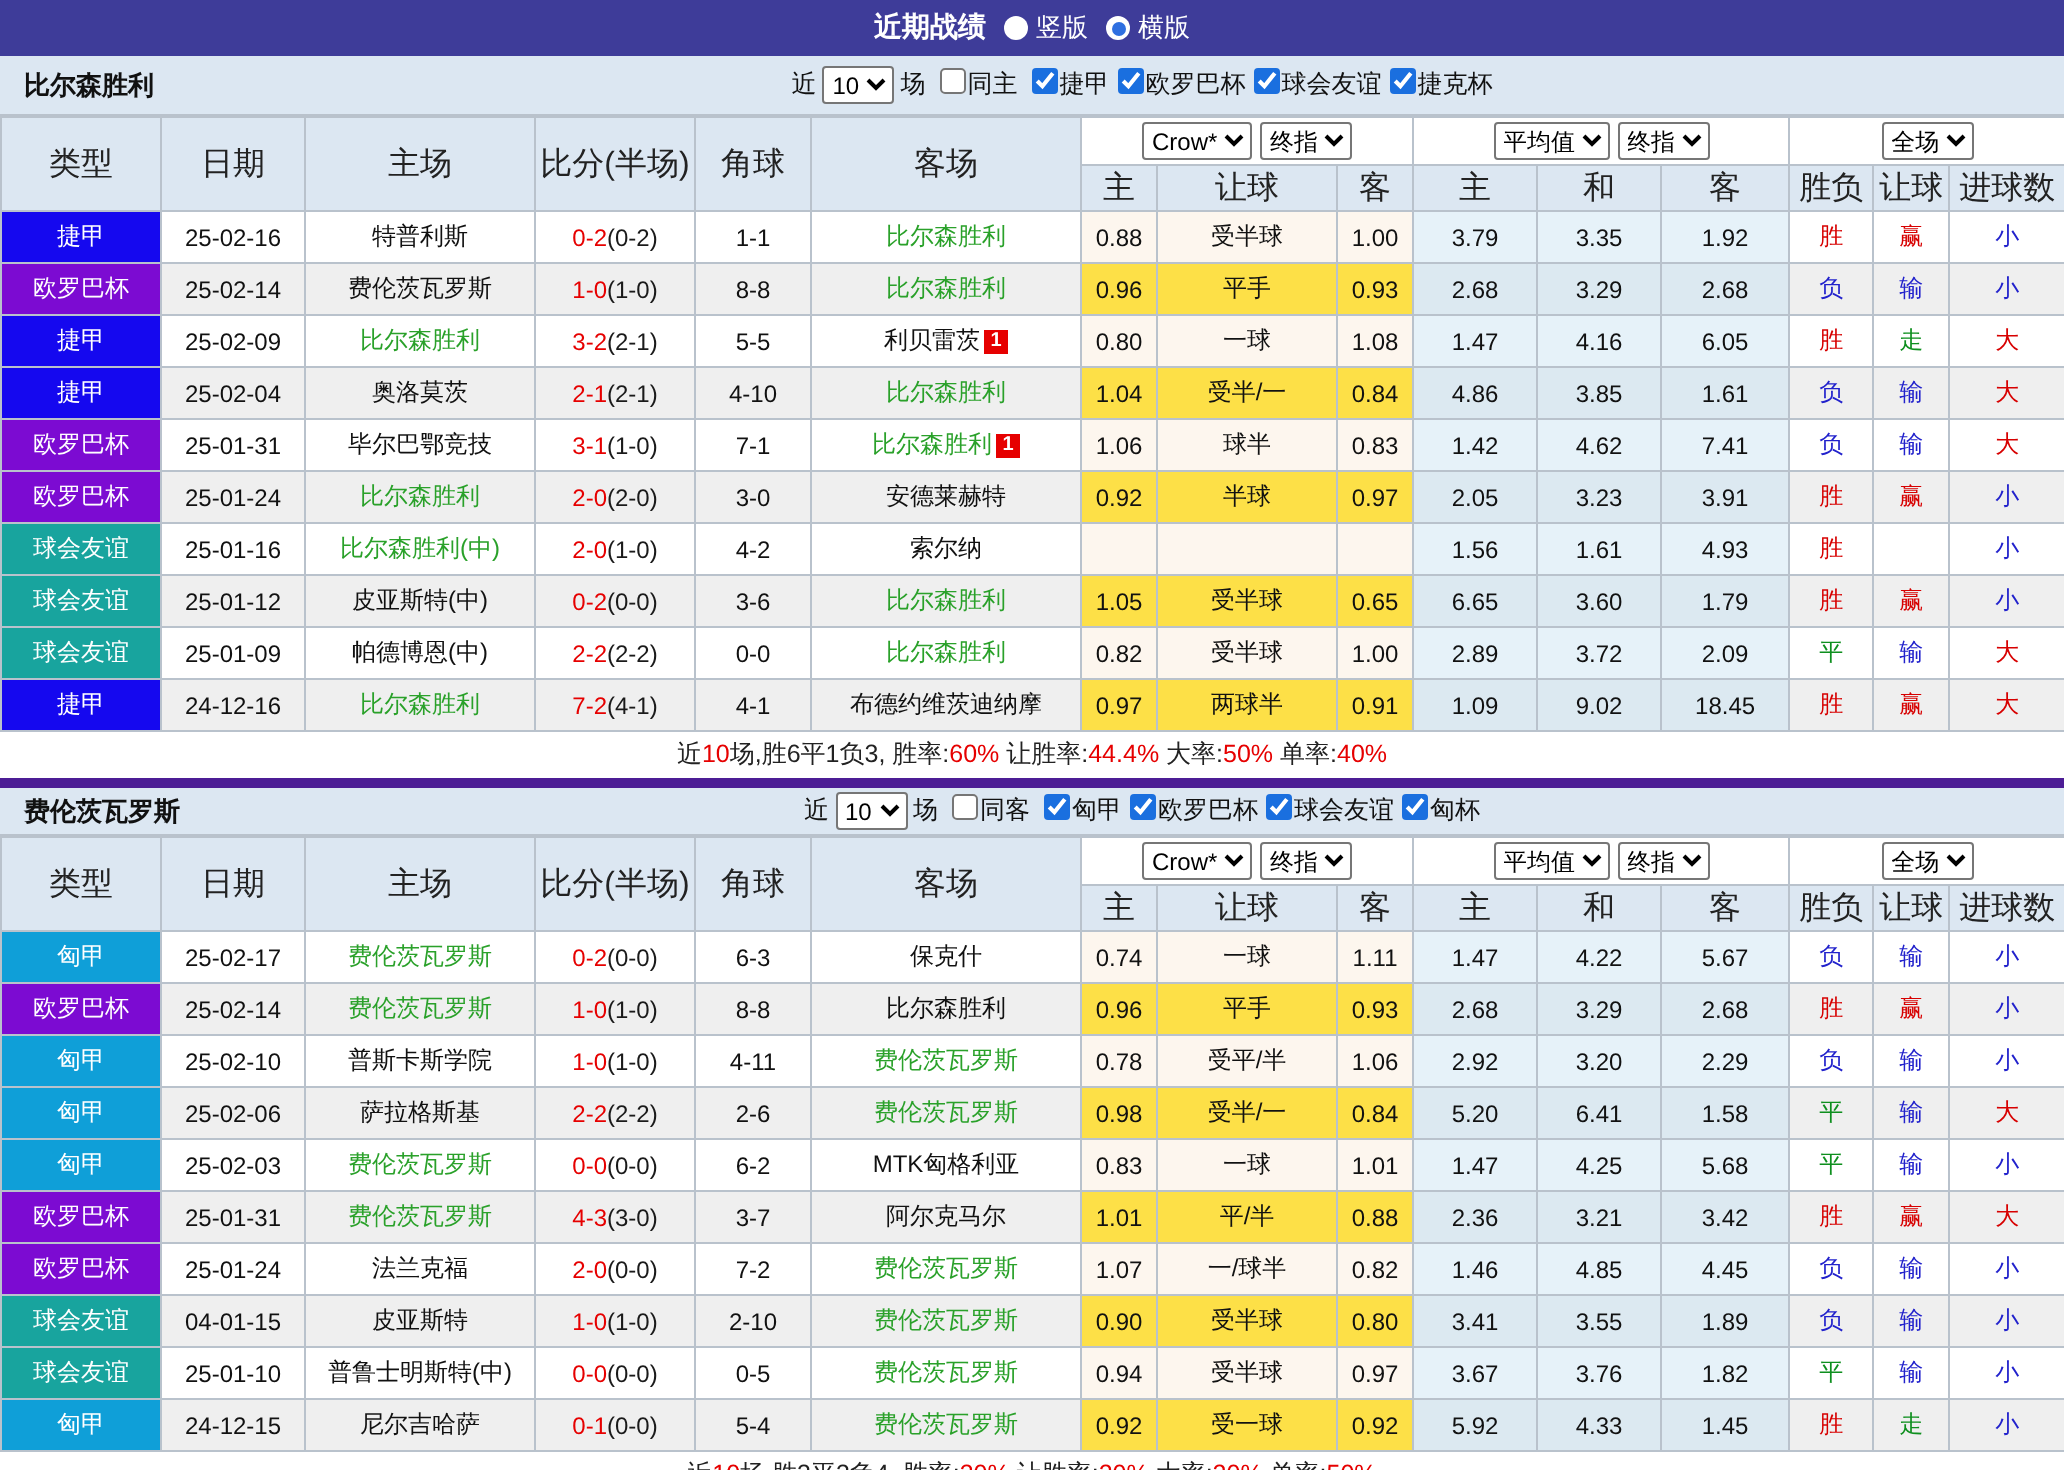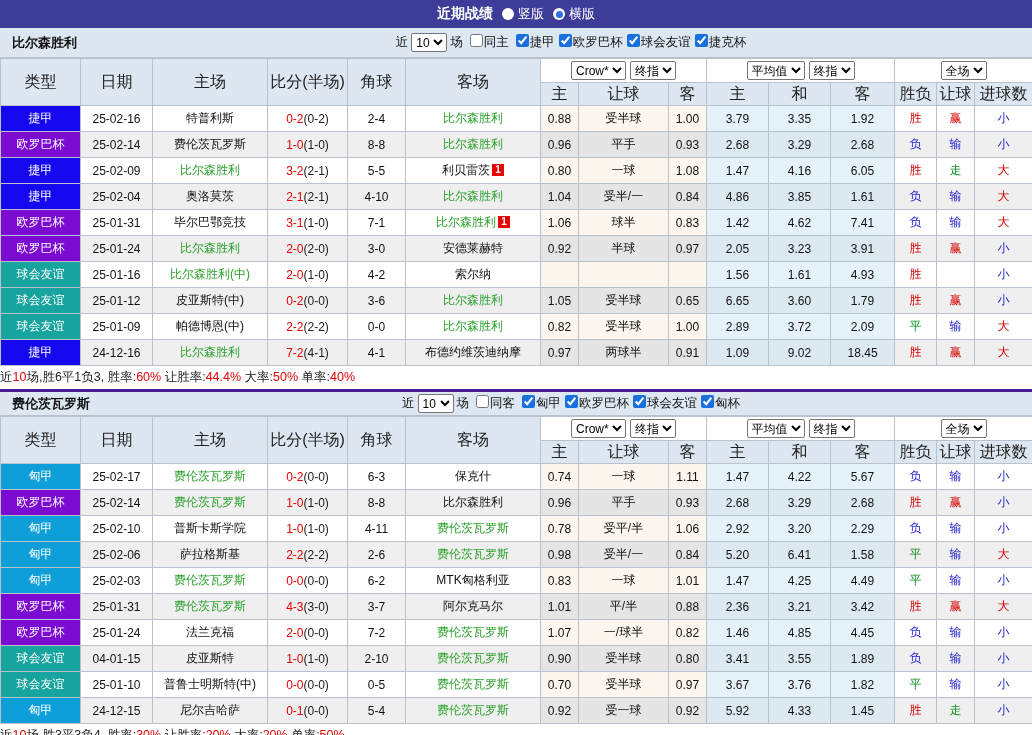--- a/index.html
+++ b/index.html
@@ -20,30 +20,30 @@
   .cb-wrap{display:inline-flex;align-items:flex-start;cursor:pointer;}
   
   table{border-collapse:collapse;table-layout:fixed;width:1032px;font-size:12px;}
   td,th{border:1px solid #b9c2cc;text-align:center;padding:0;white-space:nowrap;overflow:hidden;}
   th{background:#dce7f2;font-weight:normal;color:#222;height:22px;font-size:16px;}
   tr.sel-row td{background:#fff;height:23px;}
   tr.sel-row select{font-size:12px;height:19px;border:1px solid #767676;background:#fff;border-radius:2px;margin:0 2px;}
   tbody td{height:25px;background:#fff;}
   tbody tr.even td{background:#efefef;}
   tbody td.crow{background:#fdf6ee;}
-  tbody tr.even td.crow{background:#e5e5e5;margin-top:22px;}
+  tbody tr.even td.crow{background:#fde047;margin-top:22px;}
   tbody td.avg{background:#e6f2f9;}
   tbody tr.even td.avg{background:#dce9f1;}
   td.type-cell{color:#fff;}
   .green{color:#2aa12a;}
   .ft{color:#e60000;}
   .ht{color:#1a1a1a;}
   .badge{display:inline-block;background:#e60000;color:#fff;font-size:10px;line-height:12px;min-width:10px;height:12px;margin-left:2px;font-weight:bold;vertical-align:1px;padding:0 1px;}
   
-  .summary{height:23px;line-height:23px;text-align:left;font-size:12.5px;background:#fff;border-bottom:3px solid #4c1d95;}
+  .summary{height:23px;line-height:23px;text-align:center;font-size:12.5px;background:#fff;border-bottom:5px solid #4c1d95;}
   .summary .r{color:#e60000;}
   .summary .k{color:#222;}
 </style>
 </head>
 <body>
 
 <div class="titlebar">
   <span class="title">近期战绩</span>
   <span class="radio-opt">
     <span class="radio"></span>
@@ -129,21 +129,21 @@
             <th>让球</th>
             <th>进球数</th>
           </tr>
       </thead>
       <tbody>
           <tr>
             <td class="type-cell" style="background: rgb(21, 8, 239);">捷甲</td>
             <td class="">25-02-16</td>
             <td class=""><span>特普利斯</span></td>
             <td class=""><span class="ft">0-2</span><span class="ht">(0-2)</span></td>
-            <td class="">2-4</td>
+            <td class="">1-1</td>
             <td class=""><span class="green">比尔森胜利</span></td>
             <td class="crow">0.88</td>
             <td class="crow">受半球</td>
             <td class="crow">1.00</td>
             <td class="avg">3.79</td>
             <td class="avg">3.35</td>
             <td class="avg">1.92</td>
             <td class="res" style="color: rgb(215, 0, 0);">胜</td>
             <td class="res" style="color: rgb(215, 0, 0);">赢</td>
             <td class="res" style="color: rgb(34, 34, 204);">小</td>
@@ -454,21 +454,21 @@
             <td class="">25-02-03</td>
             <td class=""><span class="green">费伦茨瓦罗斯</span></td>
             <td class=""><span class="ft">0-0</span><span class="ht">(0-0)</span></td>
             <td class="">6-2</td>
             <td class=""><span>MTK匈格利亚</span></td>
             <td class="crow">0.83</td>
             <td class="crow">一球</td>
             <td class="crow">1.01</td>
             <td class="avg">1.47</td>
             <td class="avg">4.25</td>
-            <td class="avg">4.49</td>
+            <td class="avg">5.68</td>
             <td class="res" style="color: rgb(14, 143, 30);">平</td>
             <td class="res" style="color: rgb(34, 34, 204);">输</td>
             <td class="res" style="color: rgb(34, 34, 204);">小</td>
           </tr>
           <tr class="even">
             <td class="type-cell" style="background: rgb(124, 11, 210);">欧罗巴杯</td>
             <td class="">25-01-31</td>
             <td class=""><span class="green">费伦茨瓦罗斯</span></td>
             <td class=""><span class="ft">4-3</span><span class="ht">(3-0)</span></td>
             <td class="">3-7</td>
@@ -517,21 +517,21 @@
             <td class="res" style="color: rgb(34, 34, 204);">输</td>
             <td class="res" style="color: rgb(34, 34, 204);">小</td>
           </tr>
           <tr>
             <td class="type-cell" style="background: rgb(24, 164, 158);">球会友谊</td>
             <td class="">25-01-10</td>
             <td class=""><span>普鲁士明斯特(中)</span></td>
             <td class=""><span class="ft">0-0</span><span class="ht">(0-0)</span></td>
             <td class="">0-5</td>
             <td class=""><span class="green">费伦茨瓦罗斯</span></td>
-            <td class="crow">0.70</td>
+            <td class="crow">0.94</td>
             <td class="crow">受半球</td>
             <td class="crow">0.97</td>
             <td class="avg">3.67</td>
             <td class="avg">3.76</td>
             <td class="avg">1.82</td>
             <td class="res" style="color: rgb(14, 143, 30);">平</td>
             <td class="res" style="color: rgb(34, 34, 204);">输</td>
             <td class="res" style="color: rgb(34, 34, 204);">小</td>
           </tr>
           <tr class="even">

